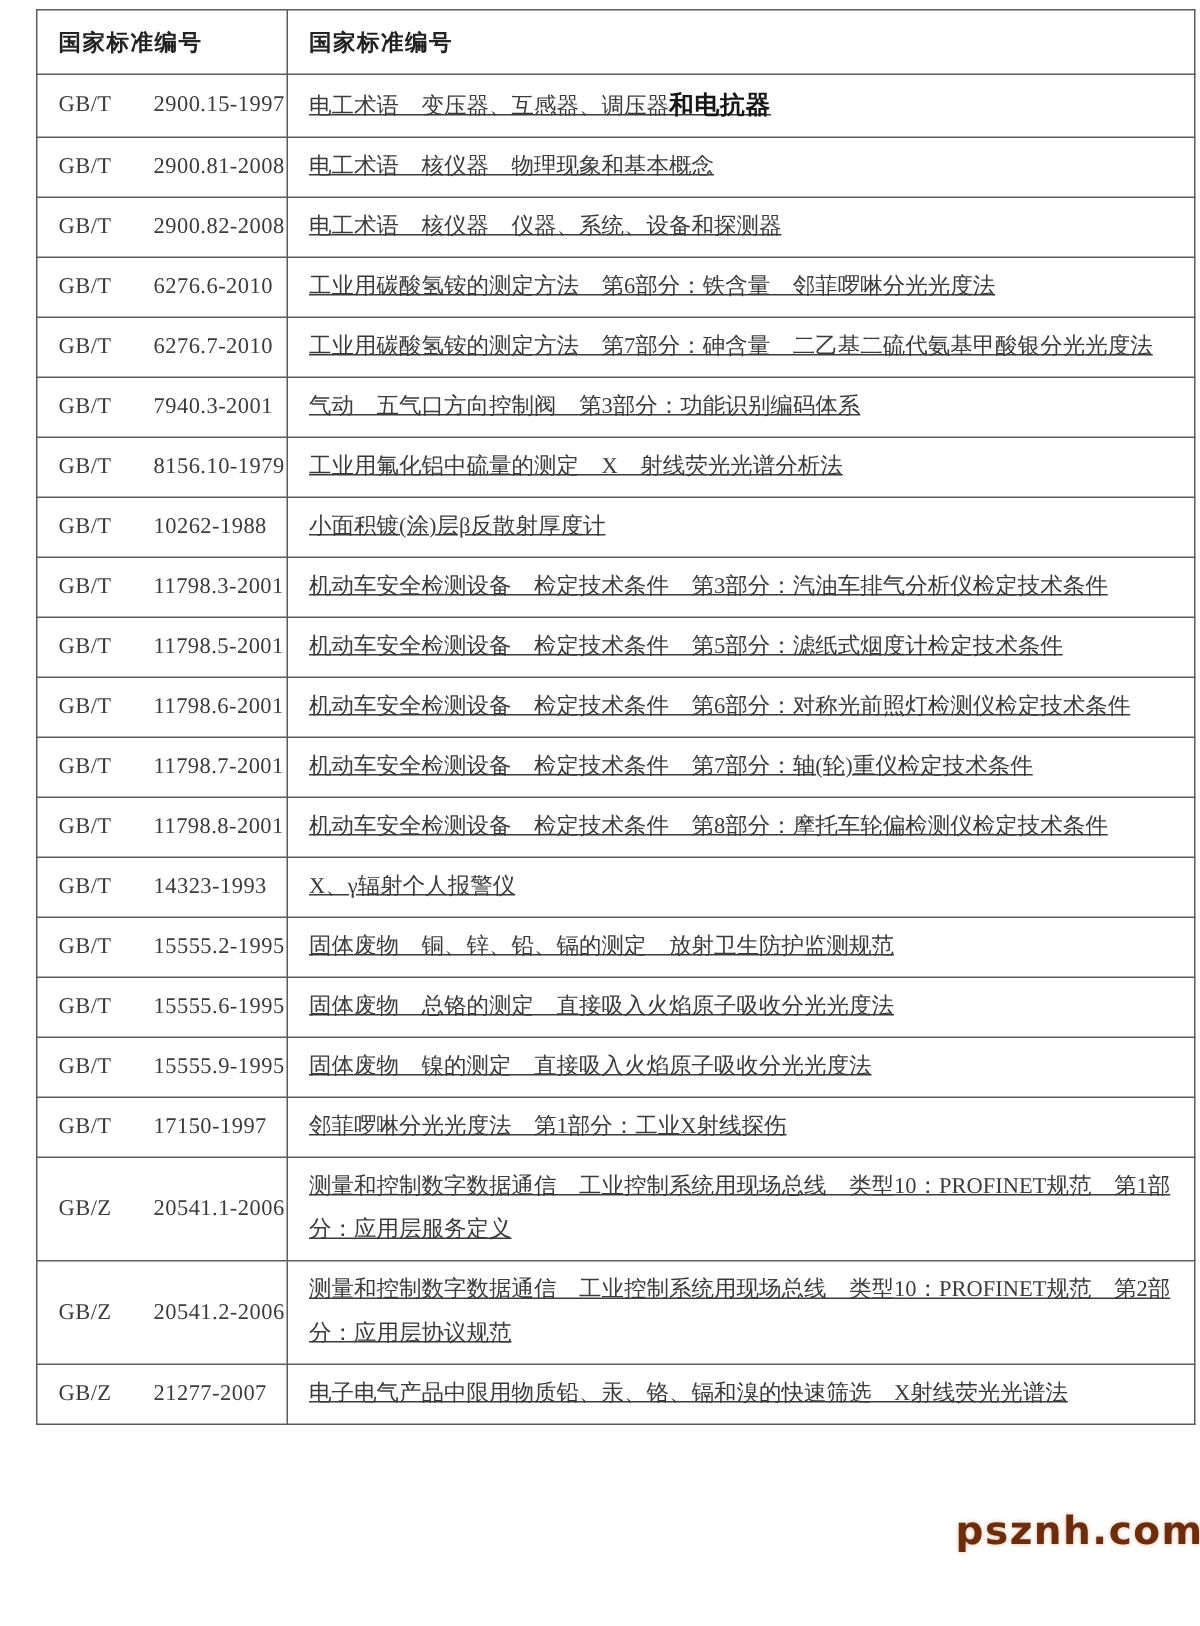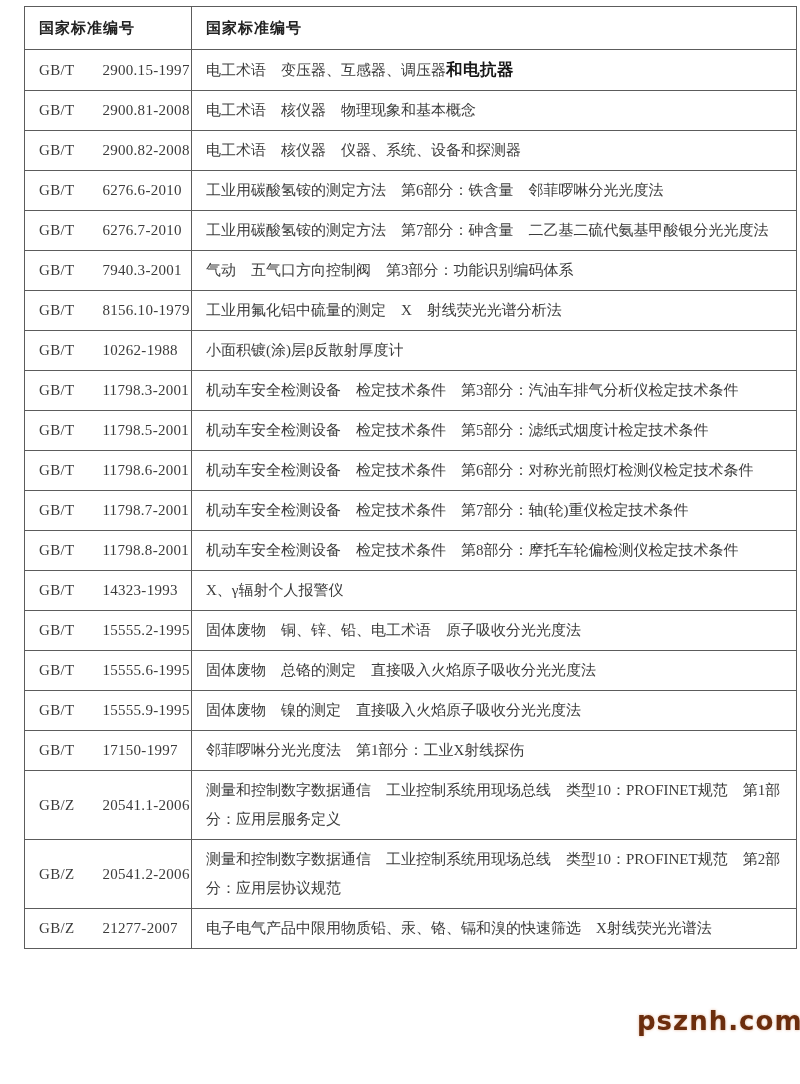--- a/index.html
+++ b/index.html
@@ -39,20 +39,21 @@
     padding:5px 8px 5px 14px;
     line-height:29px;
   }
   td.code-cell{
     white-space:nowrap;
     letter-spacing:.3px;
   }
   td.name-cell{
     padding-left:12px;
     word-break:break-all;
+    text-decoration:underline;
   }
   .code-prefix{margin-right:28px;}
   .name-emph{
     font-family:"DejaVu Sans",sans-serif;
     font-weight:bold;
     font-size:16.5px;
     color:#161616;
     letter-spacing:.5px;
   }
   .name-emph:empty{display:none;}
@@ -151,21 +152,21 @@
     <td class="name-cell"><span class="name-text">机动车安全检测设备　检定技术条件　第8部分：摩托车轮偏检测仪检定技术条件</span></td>
   </tr>
 
   <tr>
     <td class="code-cell"><span class="code-prefix">GB/T</span><span class="code-num">14323-1993</span></td>
     <td class="name-cell"><span class="name-text">X、γ辐射个人报警仪</span></td>
   </tr>
 
   <tr>
     <td class="code-cell"><span class="code-prefix">GB/T</span><span class="code-num">15555.2-1995</span></td>
-    <td class="name-cell"><span class="name-text">固体废物　铜、锌、铅、电工术语　原子吸收分光光度法</span></td>
+    <td class="name-cell"><span class="name-text">固体废物　铜、锌、铅、镉的测定　放射卫生防护监测规范</span></td>
   </tr>
 
   <tr>
     <td class="code-cell"><span class="code-prefix">GB/T</span><span class="code-num">15555.6-1995</span></td>
     <td class="name-cell"><span class="name-text">固体废物　总铬的测定　直接吸入火焰原子吸收分光光度法</span></td>
   </tr>
 
   <tr>
     <td class="code-cell"><span class="code-prefix">GB/T</span><span class="code-num">15555.9-1995</span></td>
     <td class="name-cell"><span class="name-text">固体废物　镍的测定　直接吸入火焰原子吸收分光光度法</span></td>

